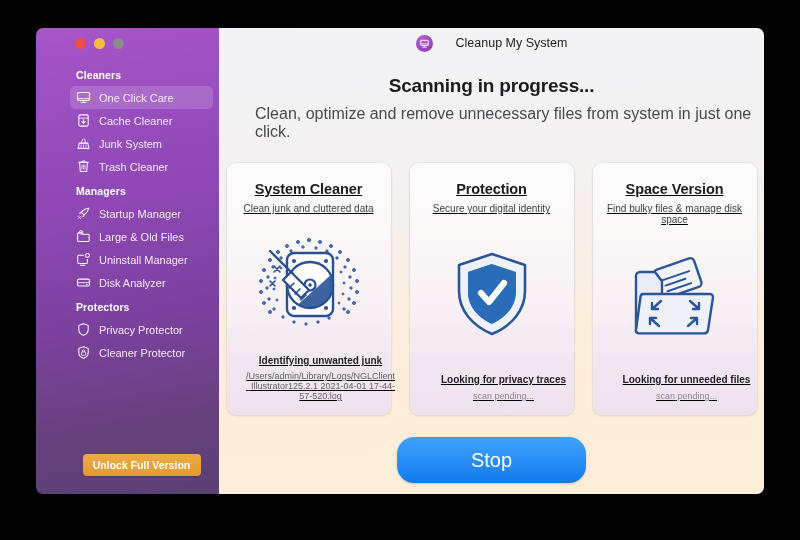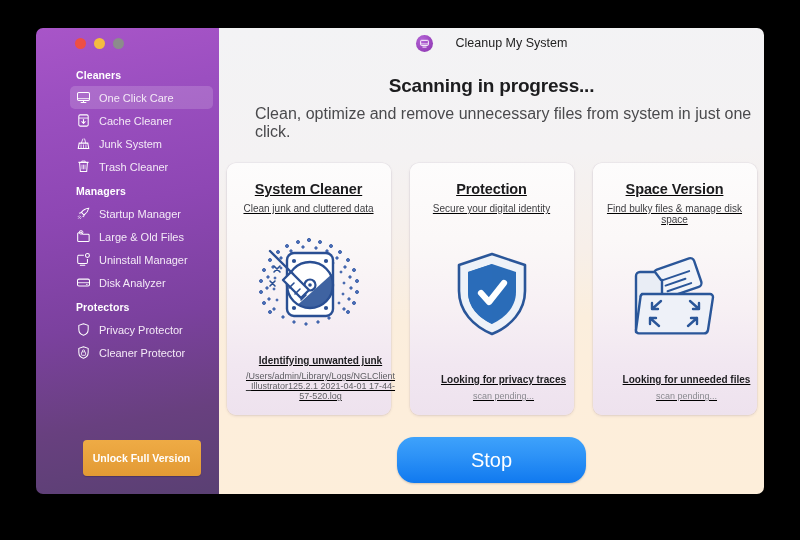--- a/index.html
+++ b/index.html
@@ -98,21 +98,21 @@
   }
   .nav-icon svg { display:block; }
 
   .unlock-wrap {
     padding: 0 0 18px 0;
     display: flex;
     justify-content: center;
   }
   .unlock-btn {
     width: 118px;
-    height: 36px;
+    height: 22px;
     border-radius: 4px;
     background: linear-gradient(180deg, #eeab45 0%, #e39a34 100%);
     color: #ffffff;
     font-size: 10.5px;
     font-weight: bold;
     display: flex;
     align-items: center;
     justify-content: center;
     border: none;
     font-family: "Liberation Sans", sans-serif;

